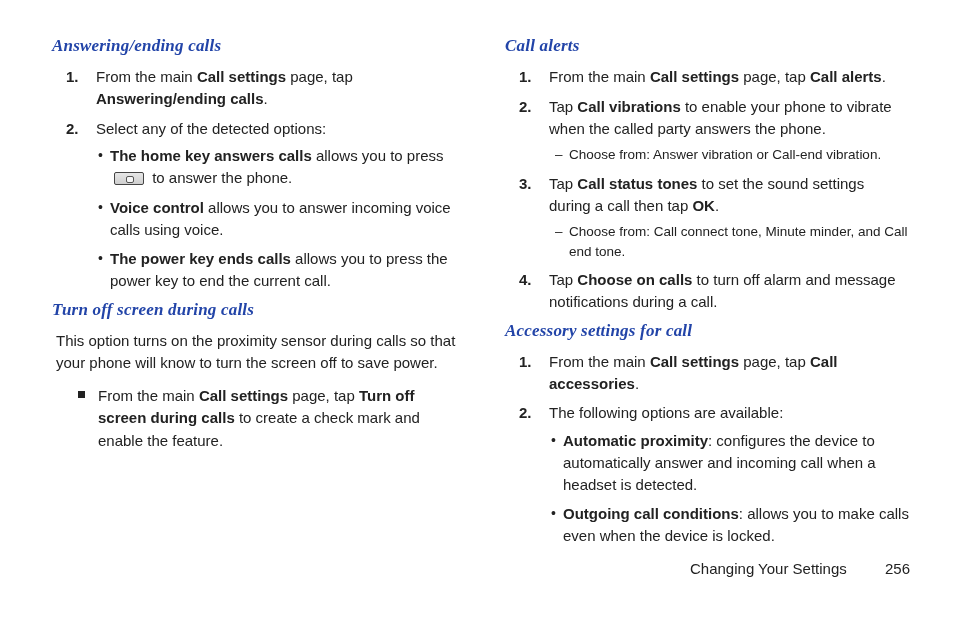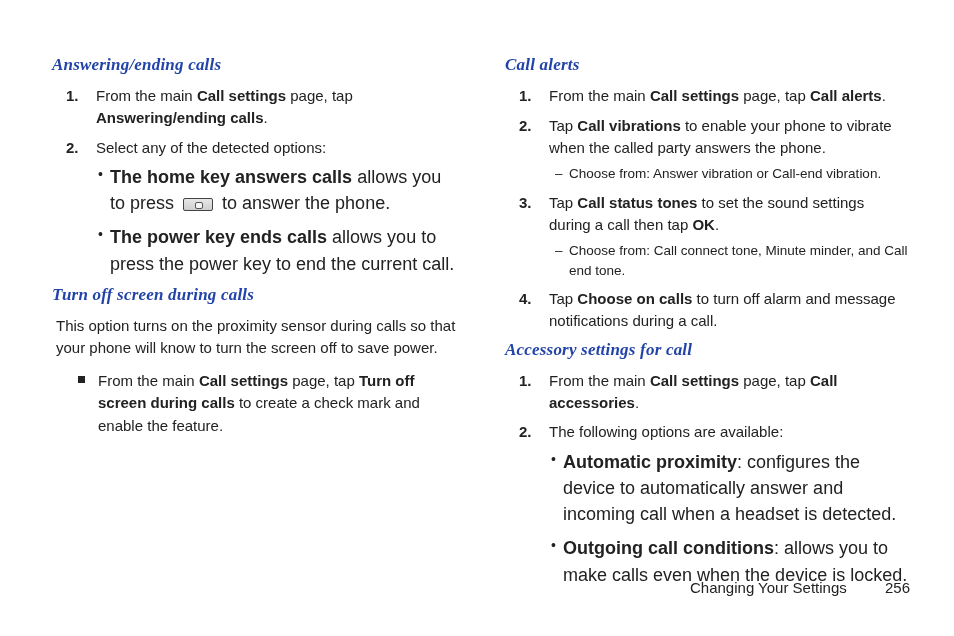--- a/index.html
+++ b/index.html
@@ -11,21 +11,20 @@
     font-family: Arial, Helvetica, sans-serif;
     color: #222;
   }
   .page {
     display: flex;
     flex-direction: row;
     padding: 32px 44px 16px 52px;
     column-gap: 48px;
     height: 556px;
     box-sizing: border-box;
-    margin-top: 19px;
   }
   .col {
     flex: 1 1 0;
     min-width: 0;
   }
   h3.section {
     font-family: Georgia, "Times New Roman", serif;
     font-style: italic;
     font-weight: 700;
     color: #2244a8;
@@ -54,21 +53,21 @@
   }
   ul.bul {
     list-style: none;
     margin: 6px 0 0 0;
     padding: 0 0 0 2px;
   }
   ul.bul > li {
     position: relative;
     padding-left: 12px;
     margin-bottom: 8px;
-    font-size: 18px;
+    font-size: 15px;
     line-height: 1.45;
     font-family:  "Arial Narrow", Arial, Helvetica, sans-serif;
   }
   ul.bul > li::before {
     content: "•";
     position: absolute;
     left: 0;
     top: 0;
     font-size: 14px;
   }
@@ -166,20 +165,23 @@
         <span>From the main </span><b>Call settings</b><span> page, tap </span><b>Answering/ending calls</b><span>.</span>
       </li>
       <li>
         <span class="num-marker">2.</span>
         <span>Select any of the detected options:</span>
         <ul class="bul condensed">
           <li class="narrow">
             <b>The home key answers calls</b><span> allows you to press </span><span class="inline-key"></span><span> to answer the phone.</span>
           </li>
           <li class="narrow">
+            <b>Voice control</b><span> allows you to answer incoming voice calls using voice.</span>
+          </li>
+          <li class="narrow">
             <b>The power key ends calls</b><span> allows you to press the power key to end the current call.</span>
           </li>
         </ul>
       </li>
     </ol>
 
     <h3 class="section">Turn off screen during calls</h3>
     <p class="body-text">This option turns on the proximity sensor during calls so that your phone will know to turn the screen off to save power.</p>
     <ul class="sq">
       <li>

